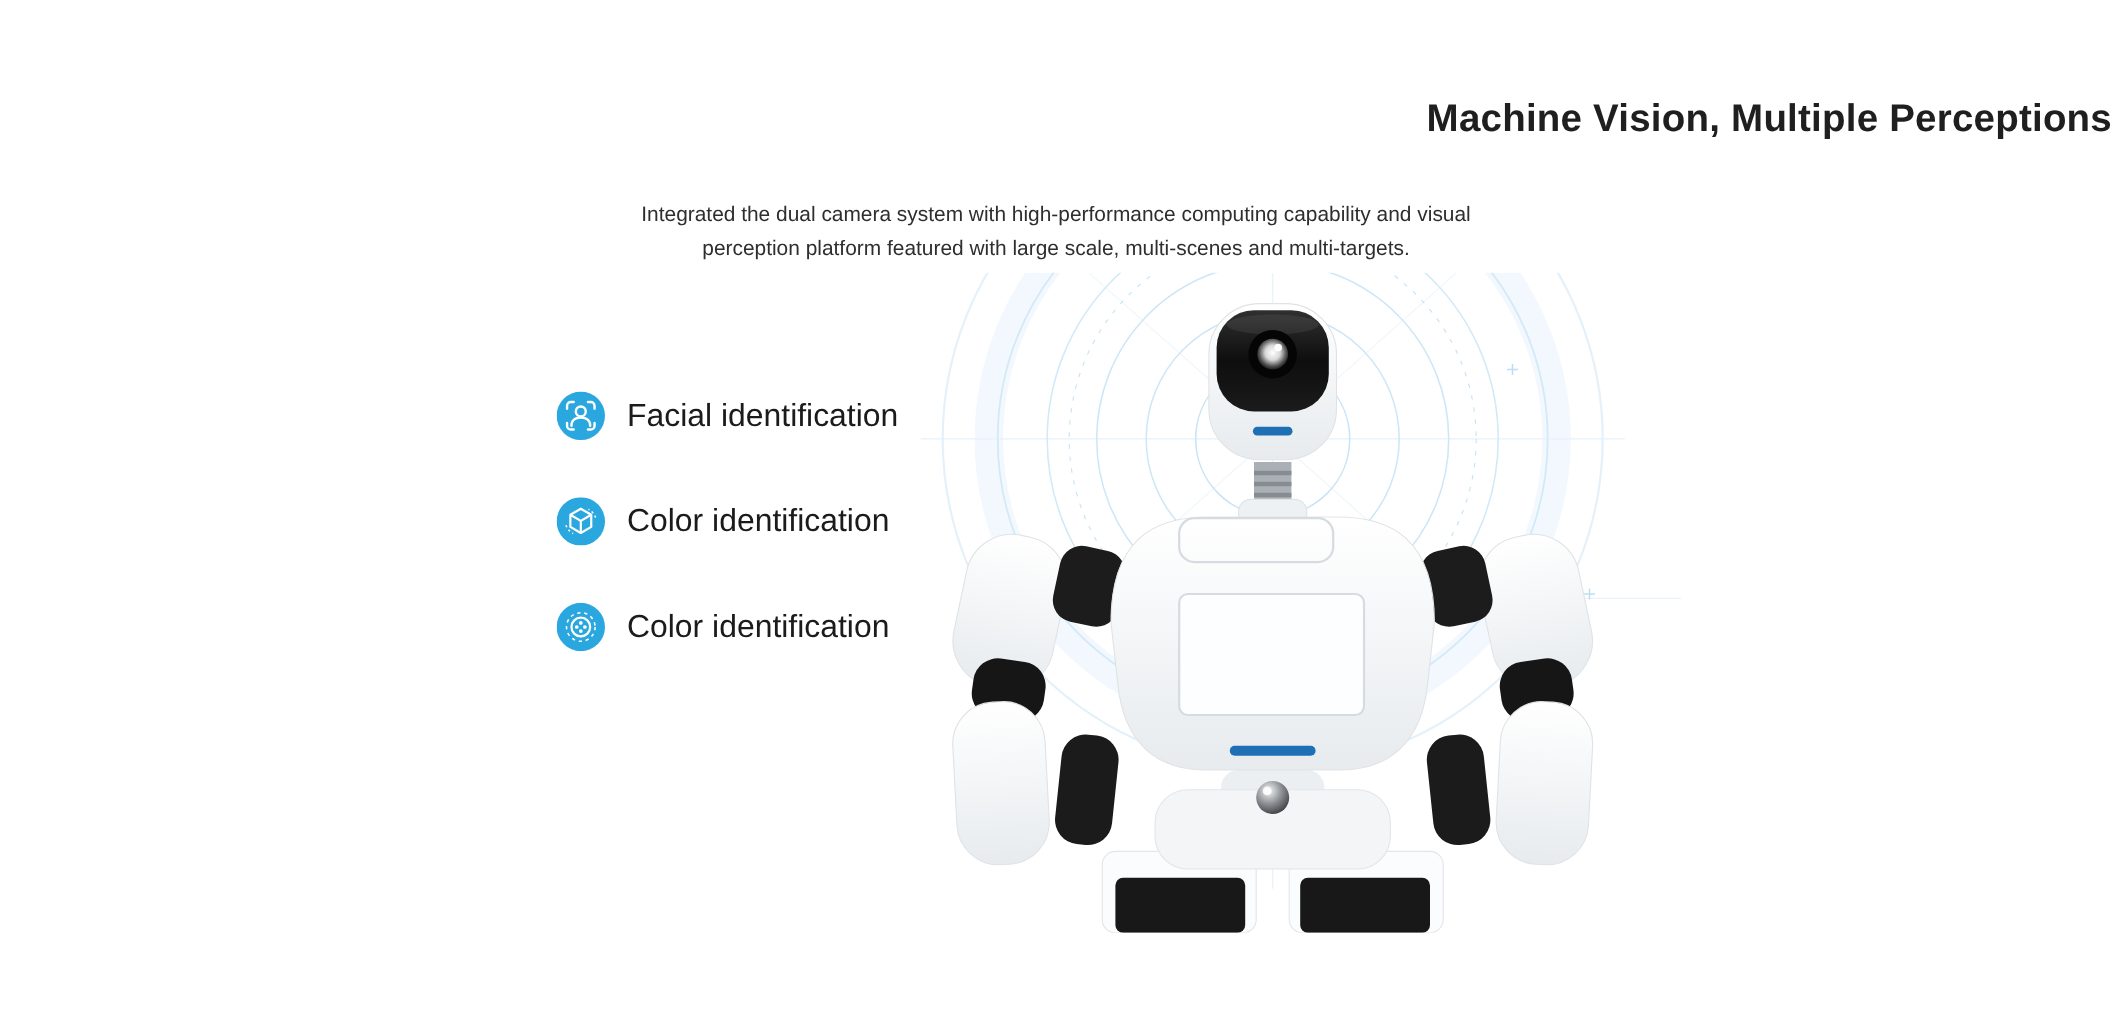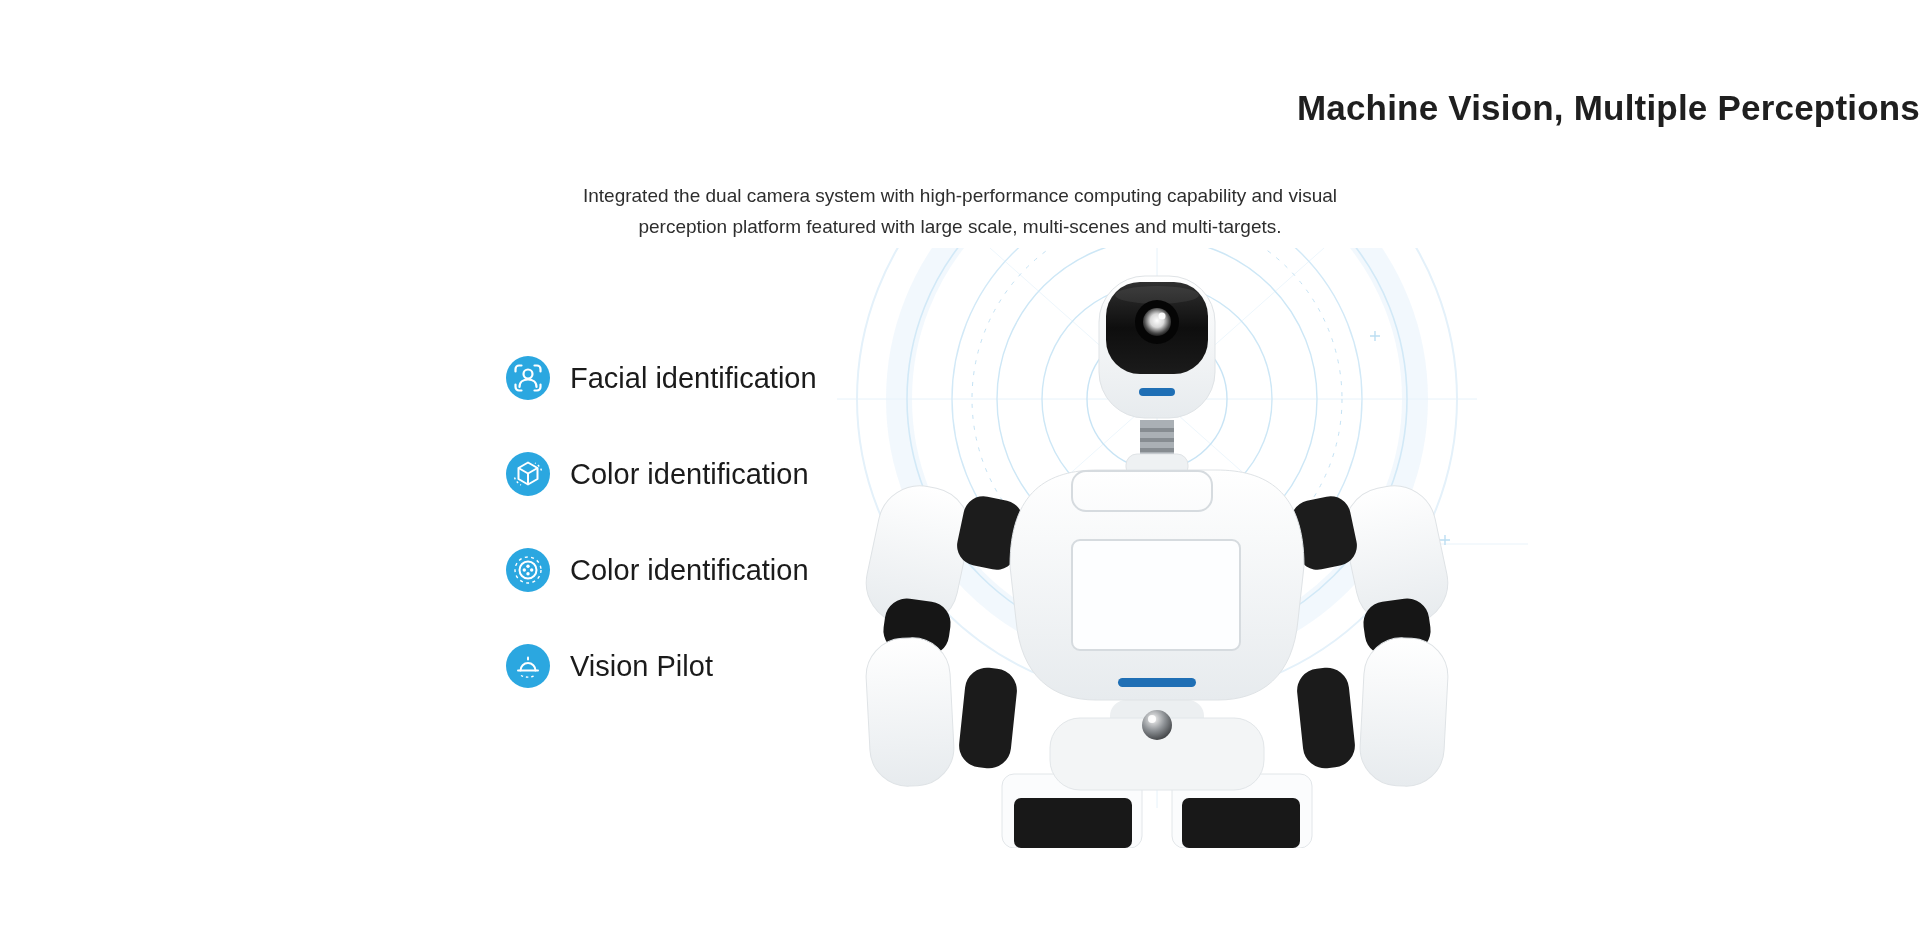--- a/index.html
+++ b/index.html
@@ -87,34 +87,20 @@
             <circle cx="22" cy="18.3" r="1.7"></circle>
             <circle cx="18.3" cy="22" r="1.7"></circle>
             <circle cx="25.7" cy="22" r="1.7"></circle>
             <circle cx="22" cy="25.7" r="1.7"></circle>
           </g>
         </svg>
       </span>
       <span class="flabel">Color identification</span>
     </div>
 
-    <div class="feature">
-      <span class="ficon">
-        <svg viewBox="0 0 44 44">
-          <circle cx="22" cy="22" r="22" fill="#2ba7e0"></circle>
-          <g stroke="#ffffff" stroke-width="2" fill="none" stroke-linecap="round">
-            <path d="M14.5 26.5 a7.5 7.5 0 0 1 15 0"></path>
-            <path d="M12 26.5 h20"></path>
-            <path d="M22 15.5 v-2"></path>
-          </g>
-          <path d="M15 31.5 a9 4.5 0 0 0 14 0" stroke="#ffffff" stroke-width="1.4" fill="none" stroke-dasharray="2.4 2.8"></path>
-        </svg>
-      </span>
-      <span class="flabel">Vision Pilot</span>
-    </div>
 
   </div>
 
   <div class="robot">
     <svg viewBox="0 0 720 600">
       <defs>
         <linearGradient id="gShell" x1="0" y1="0" x2="0" y2="1">
           <stop offset="0" stop-color="#ffffff"></stop>
             <stop offset="1" stop-color="#e7ebee"></stop>
         </linearGradient>

